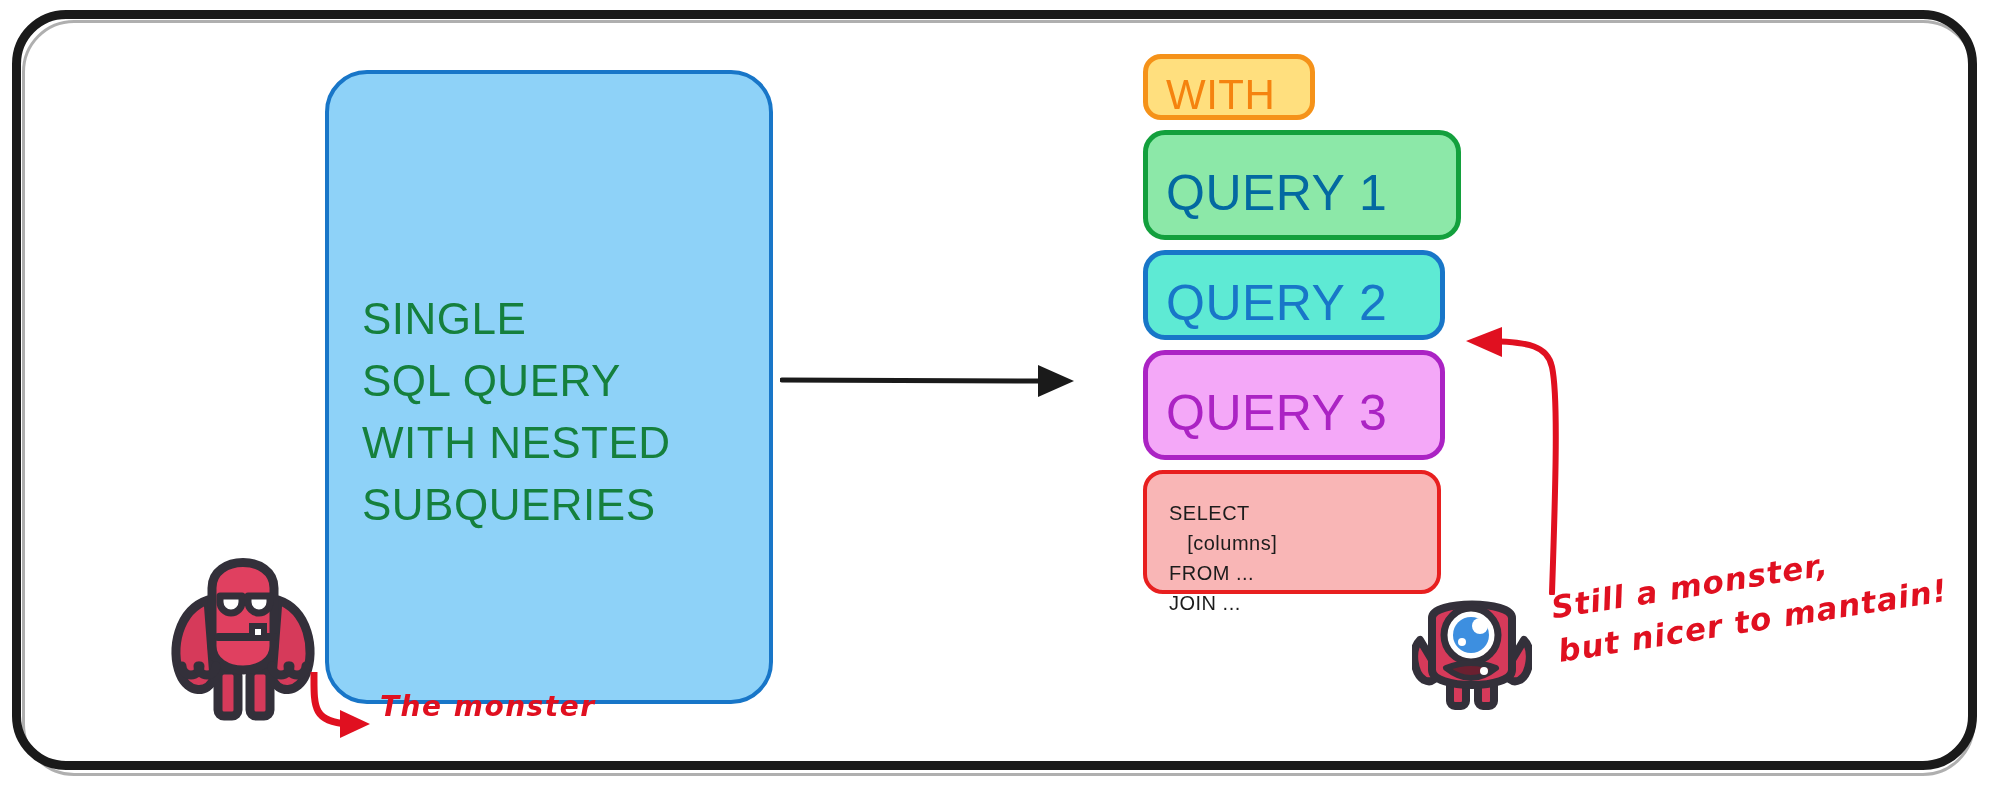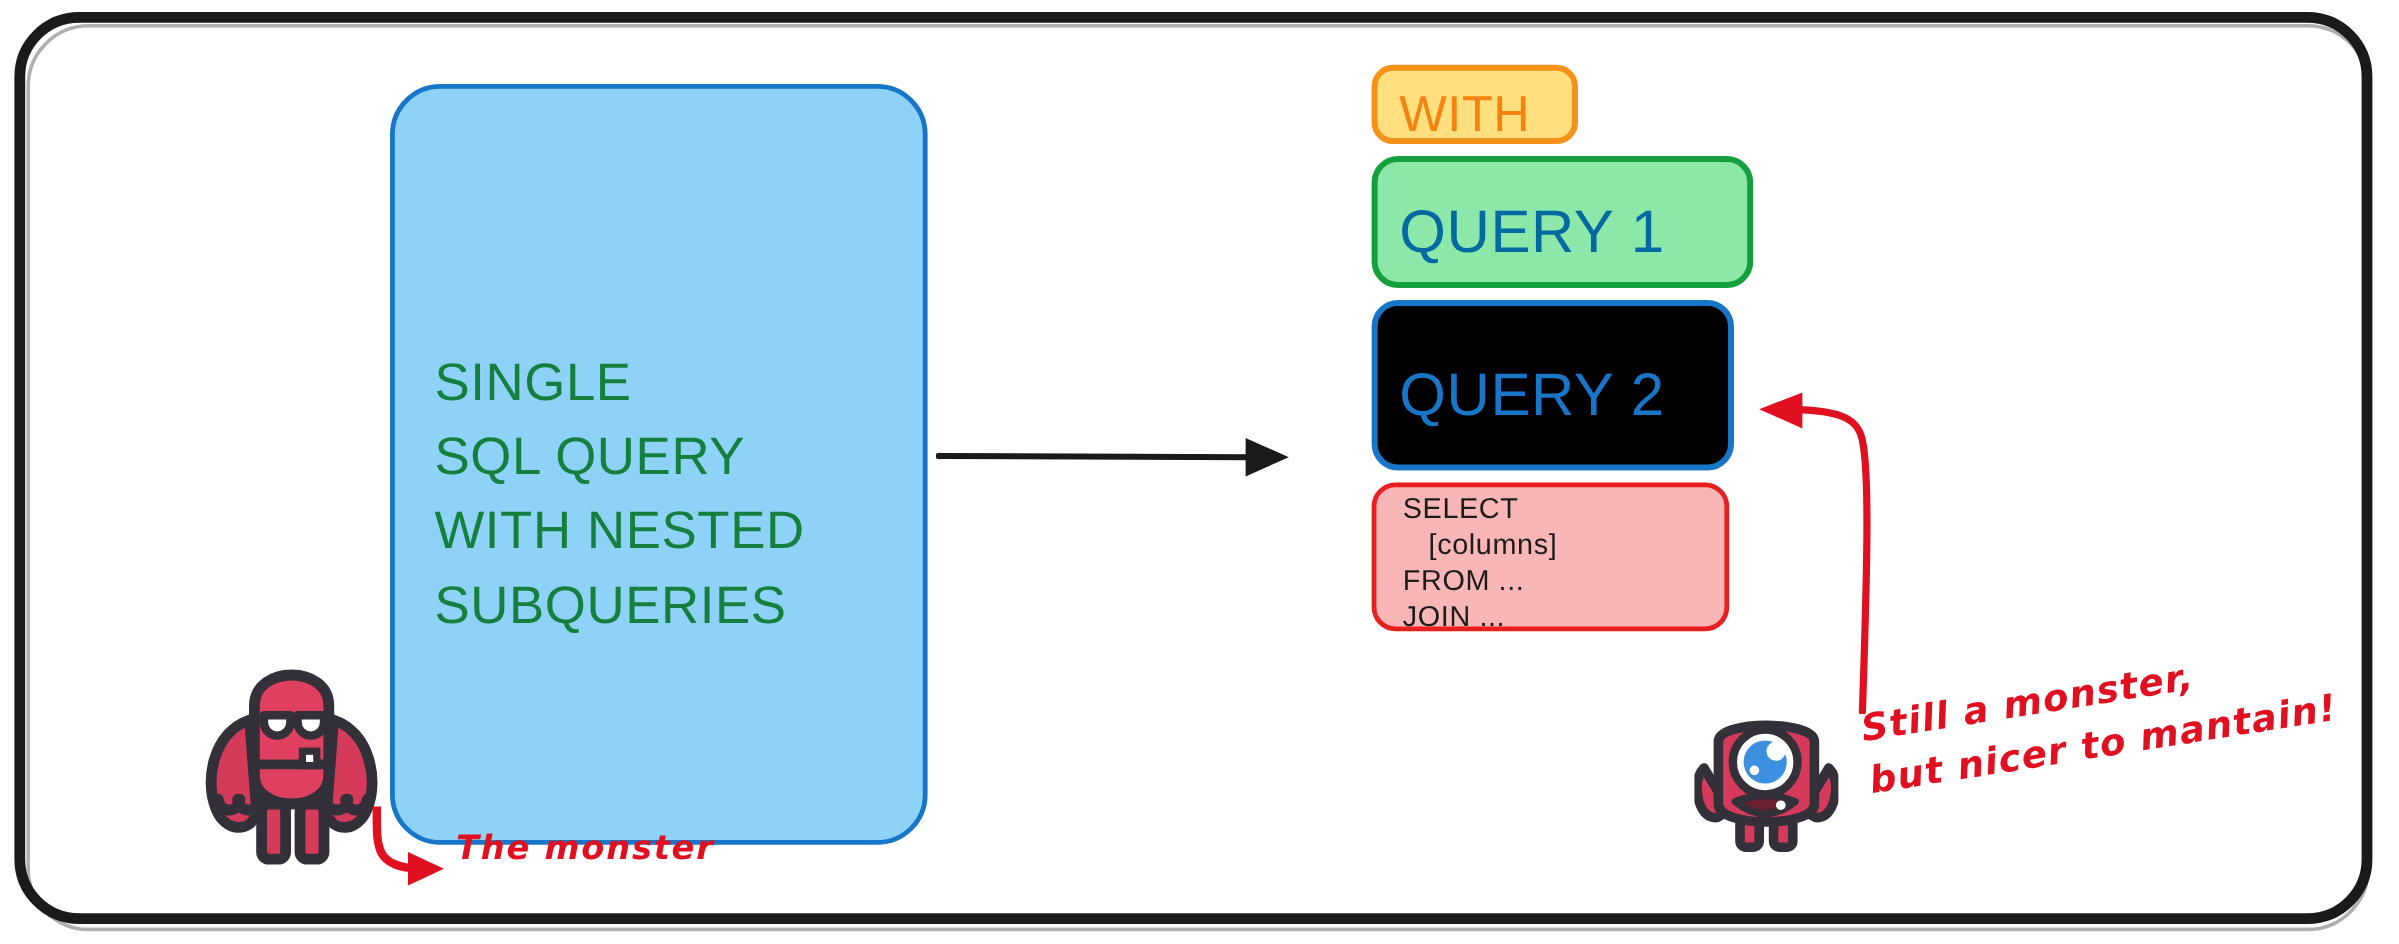--- a/index.html
+++ b/index.html
@@ -106,22 +106,22 @@
   .blk-q1 {
     width: 318px;
     height: 110px;
     background: #8ce8a8;
     border-color: #13a03d;
     color: #0369a1;
     margin-bottom: 10px;
   }
   .blk-q2 {
     width: 302px;
-    height: 142px;
-    background: #000000;
+    height: 90px;
+    background: #5eead4;
     border-color: #1876c8;
     color: #1876c8;
     margin-bottom: 10px;
   }
   .blk-q3 {
     width: 302px;
     height: 110px;
     background: #f4a8f8;
     border-color: #ab23c4;
     color: #ab23c4;
@@ -132,24 +132,24 @@
     height: 124px;
     background: #f9b6b6;
     border-color: #e81f1f;
     border-width: 4px;
     color: #1c1c1c;
     font-size: 28px;
     align-items: flex-start;
     border-radius: 20px;
   }
   .blk-select .code {
-    padding: 4px 0 0 22px;
+    padding: 24px 0 0 22px;
     line-height: 30px;
     white-space: pre;
-    font-size: 24px;
+    font-size: 20px;
   }
   .blk-shadow {
     position: absolute;
     left: 6px;
     top: 7px;
     right: -6px;
     bottom: -7px;
     background: rgba(150,160,170,0.22);
     border-radius: 22px;
     z-index: -1;
@@ -257,20 +257,24 @@
     <div class="blk blk-q1">
       <div class="blk-shadow"></div>
       <span class="lbl">QUERY 1</span>
     </div>
 
     <div class="blk blk-q2">
       <div class="blk-shadow"></div>
       <span class="lbl">QUERY 2</span>
     </div>
 
+    <div class="blk blk-q3">
+      <div class="blk-shadow"></div>
+      <span class="lbl">QUERY 3</span>
+    </div>
 
     <div class="blk blk-select">
       <div class="blk-shadow"></div>
       <span class="code">SELECT
    [columns]
 FROM ...
 JOIN ...</span>
     </div>
 
   </div>

